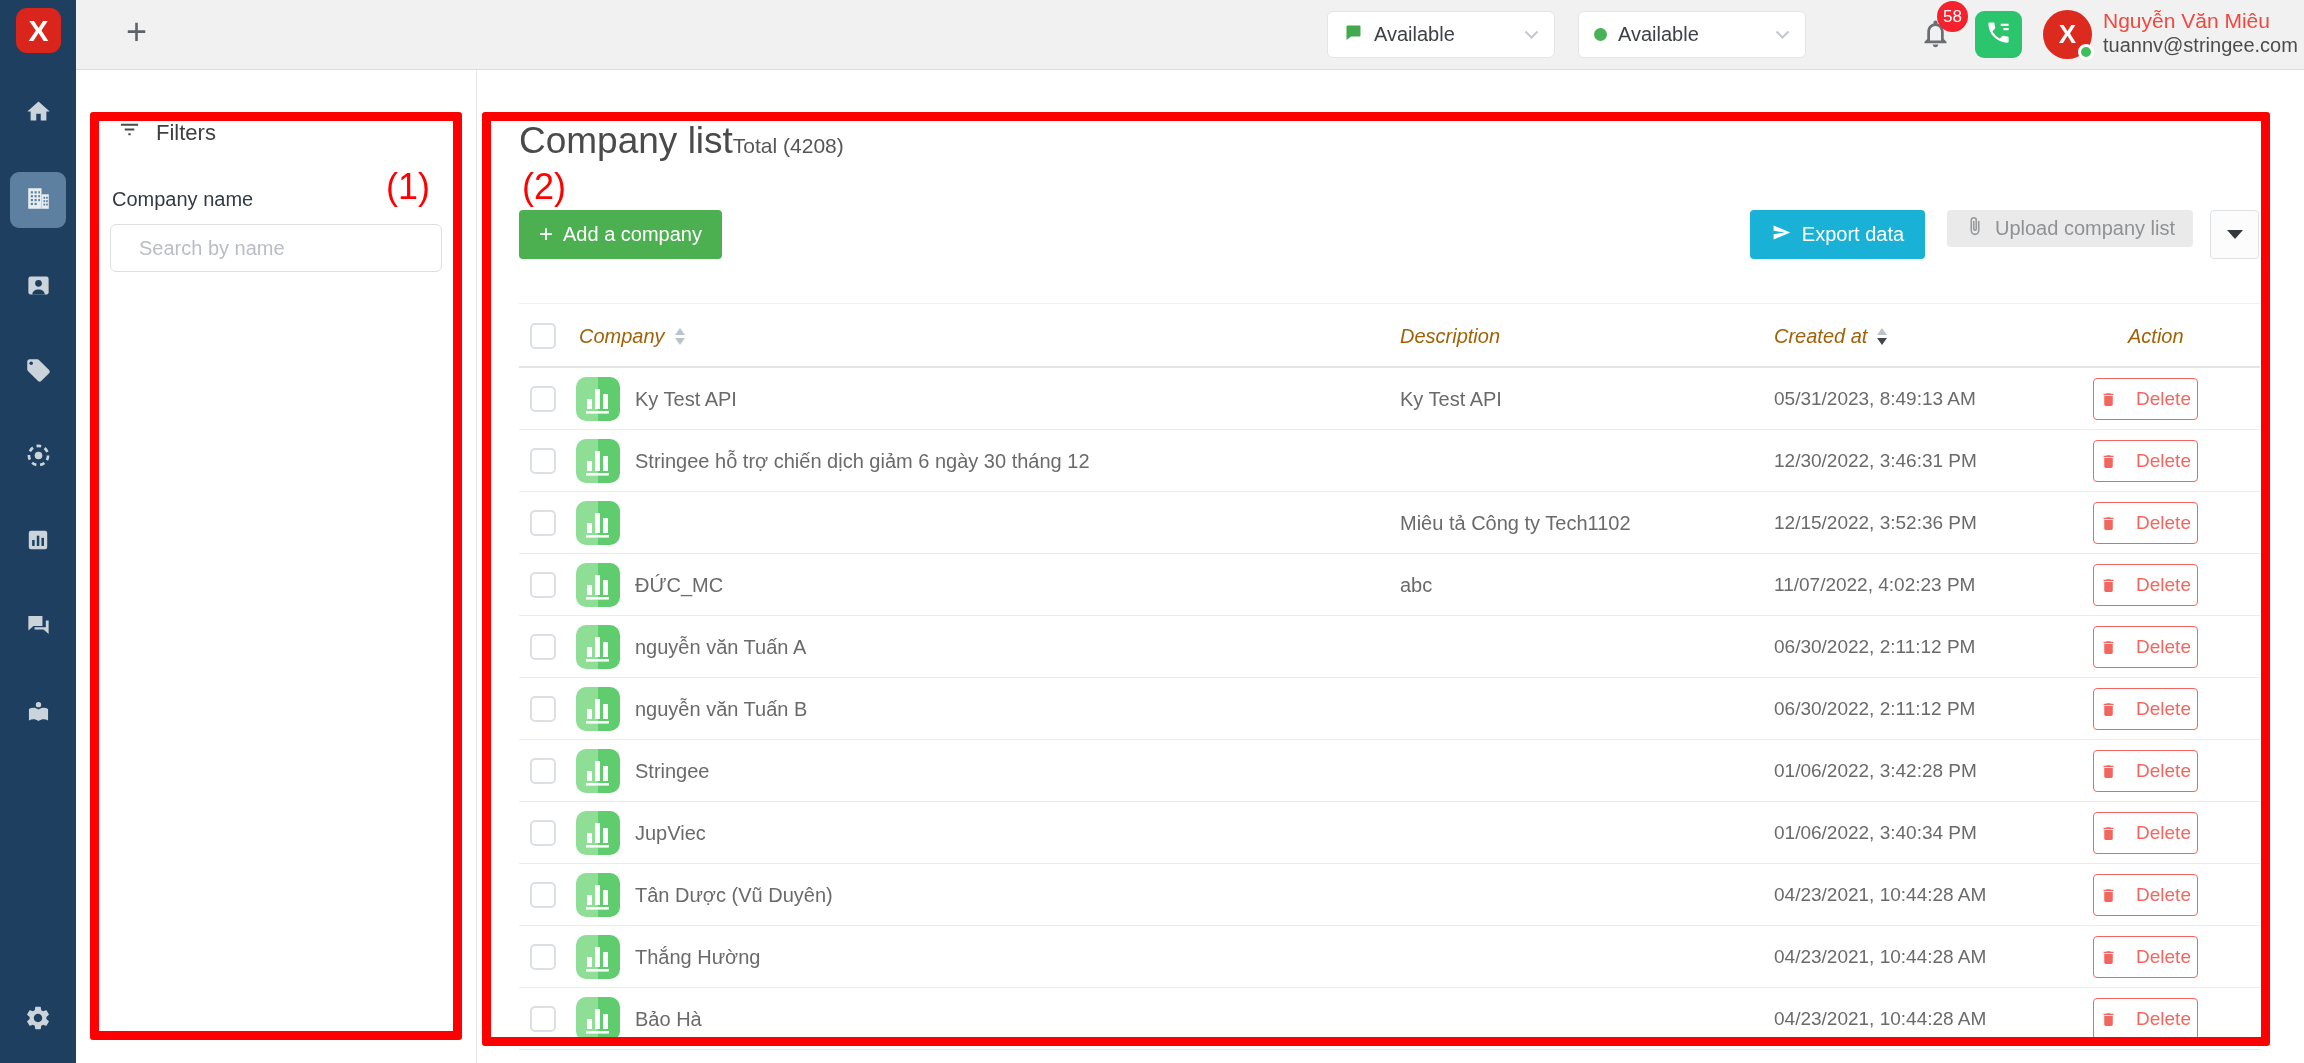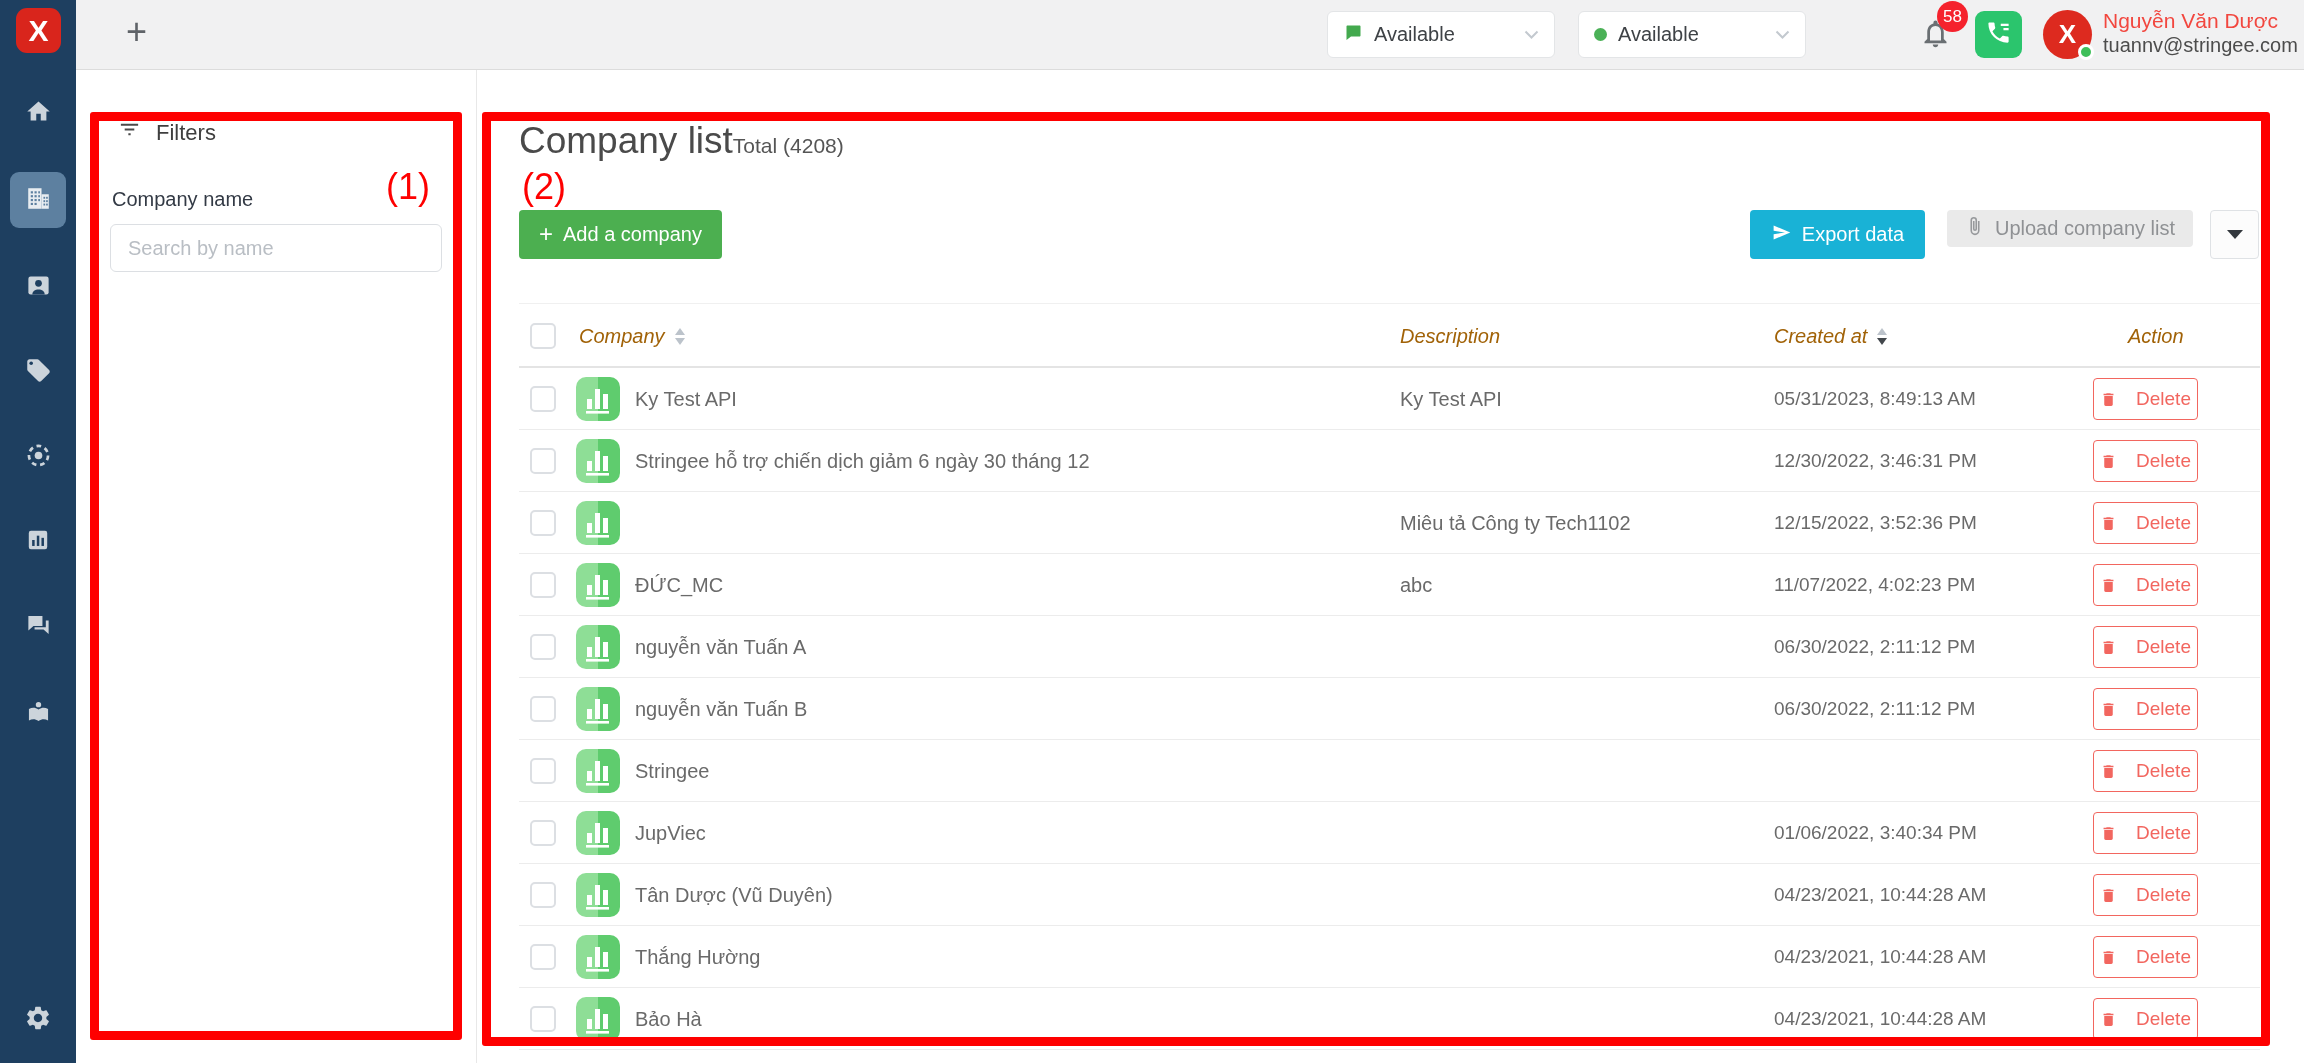--- a/index.html
+++ b/index.html
@@ -39,21 +39,21 @@
   .user-block{position:absolute;left:2027px;top:8px;line-height:25px;}
   .user-name{font-size:21px;color:#f2473f;}
   .user-email{font-size:20px;color:#4c4c4c;}
 
   
   .panel-divider{position:absolute;left:476px;top:70px;width:1px;height:993px;background:#e8e8e8;}
   .filters-title{position:absolute;left:118px;top:118px;display:flex;align-items:center;gap:15px;
         font-size:22px;color:#3f3f3f;}
   .filters-label{position:absolute;left:112px;top:188px;font-size:20px;color:#333a45;}
   .filters-input{position:absolute;left:110px;top:224px;width:332px;height:48px;border:1px solid #dcdfe3;
-        border-radius:6px;padding:0 17px;font-size:20px;color:#444;outline:none;
+        border-radius:6px;padding:0 28px;font-size:20px;color:#444;outline:none;
         font-family:"Liberation Sans","DejaVu Sans",sans-serif;}
   .filters-input::placeholder{color:#b9bec4;}
 
   
   .title-row{position:absolute;left:519px;top:120px;display:flex;align-items:baseline;gap:0;}
   .page-title{font-size:37px;font-weight:400;color:#4a4a4a;}
   .total-count{font-size:21px;color:#555;}
   .btn{display:flex;align-items:center;justify-content:center;gap:10px;border-radius:4px;font-size:20px;cursor:default;}
   .btn-add{position:absolute;left:519px;top:210px;width:203px;height:49px;background:#4caf50;color:#fff;}
   .btn-add .plus{font-size:24px;font-weight:400;margin-top:-2px;}
@@ -249,21 +249,21 @@
           <rect x="16.4" y="8" width="4.6" height="2" fill="#fff"></rect>
       </svg>
     </span>
   </div>
 
   <div class="avatar">
     <span>X</span>
     <span class="presence"></span>
   </div>
   <div class="user-block">
-    <div class="user-name">Nguyễn Văn Dược</div>
+    <div class="user-name">Nguyễn Văn Miêu</div>
     <div class="user-email">tuannv@stringee.com</div>
   </div>
 </div>
 
 <div class="panel-divider"></div>
 
 <div>
   <div class="filters-title">
     <span>
       <svg viewBox="0 0 24 24" width="23" height="23">
@@ -480,20 +480,21 @@
             <g fill="#fff">
               <rect x="11" y="22" width="5" height="10"></rect>
               <rect x="19" y="12" width="5" height="20"></rect>
               <rect x="27" y="17" width="5" height="15"></rect>
               <rect x="10" y="34" width="23" height="2.6"></rect>
             </g>
           </svg>
         </span>
       <span class="c-name">Stringee</span>
       <span class="c-desc"></span>
+      <span class="c-date">01/06/2022, 3:42:28 PM</span>
       <span class="btn-delete">
           <svg viewBox="0 0 24 24" width="17" height="17">
             <path fill="#f2665f" d="M6 19c0 1.1.9 2 2 2h8c1.1 0 2-.9 2-2V7H6v12zM19 4h-3.5l-1-1h-5l-1 1H5v2h14V4z"></path>
           </svg>
           <span>Delete</span>
         </span>
     </div>
 
     <div class="trow">
       <span class="chk checkbox"></span>

